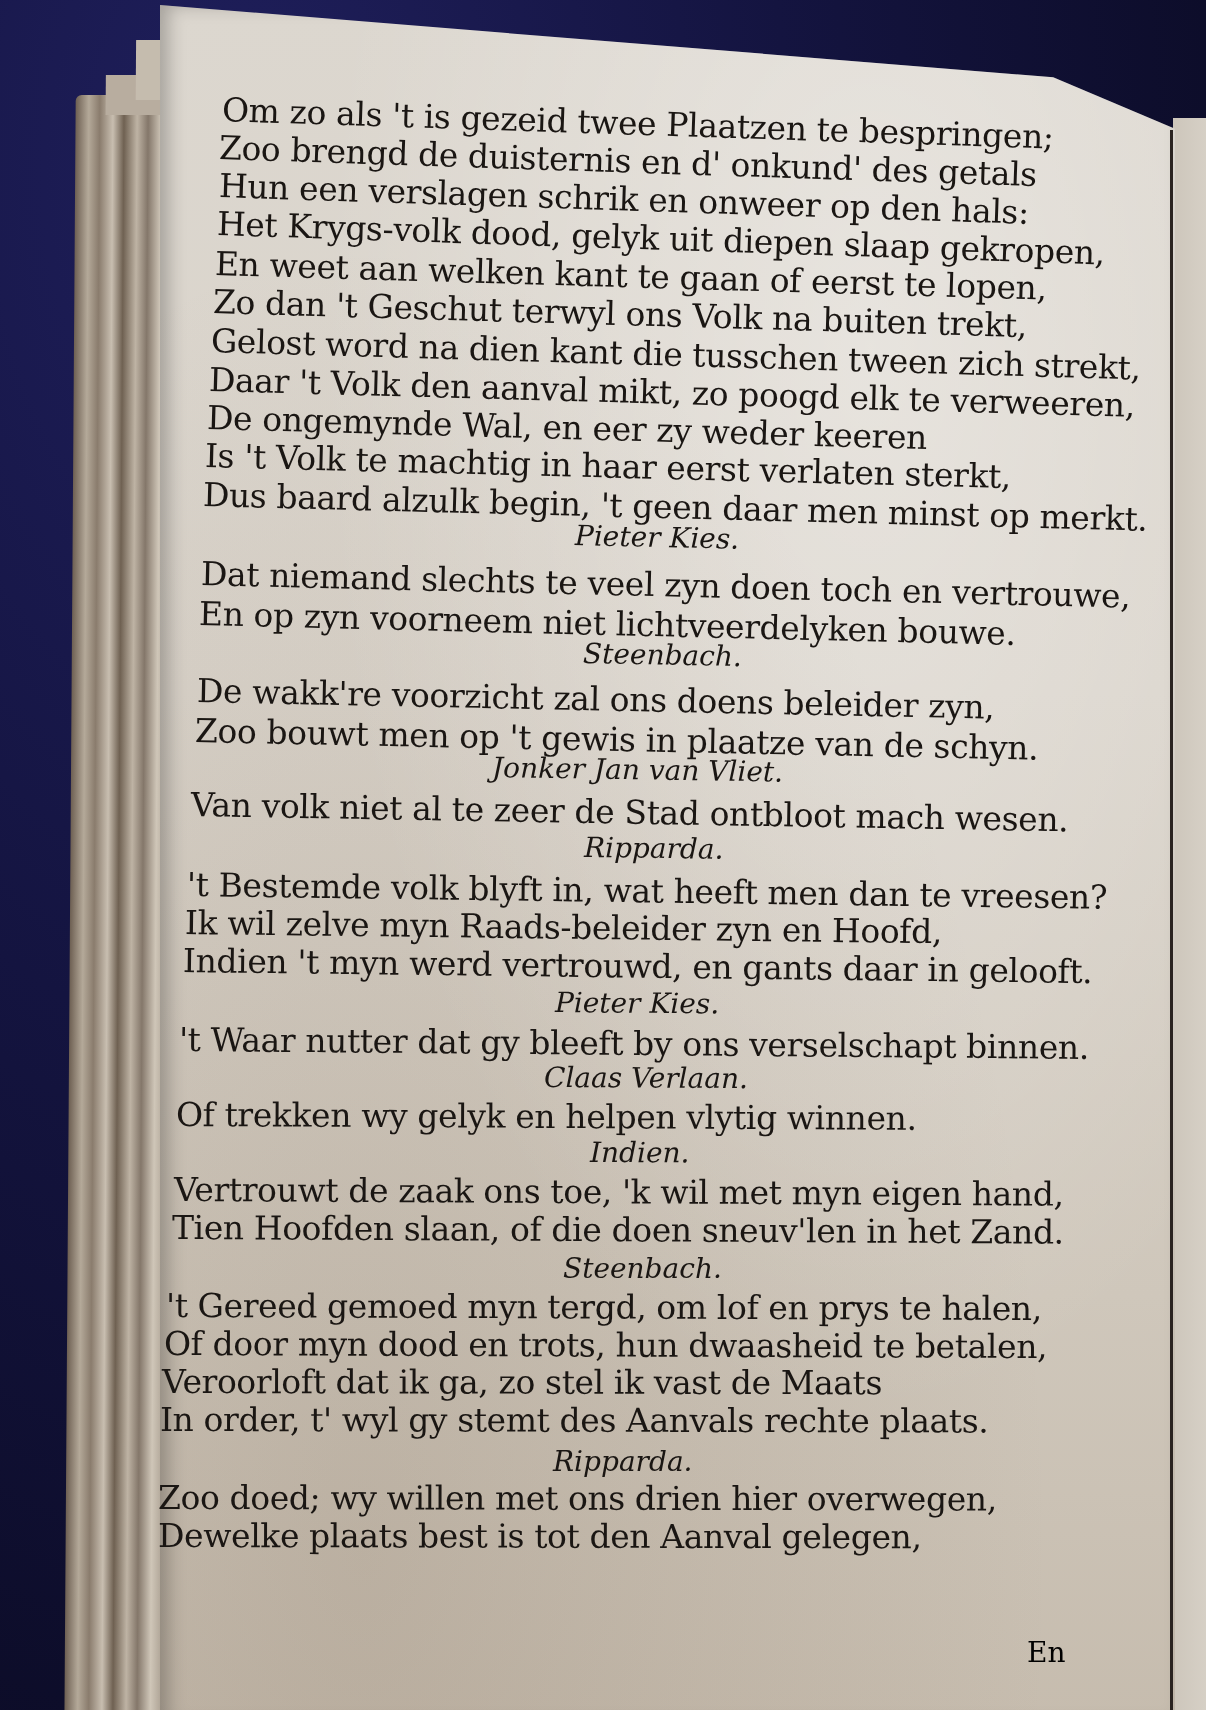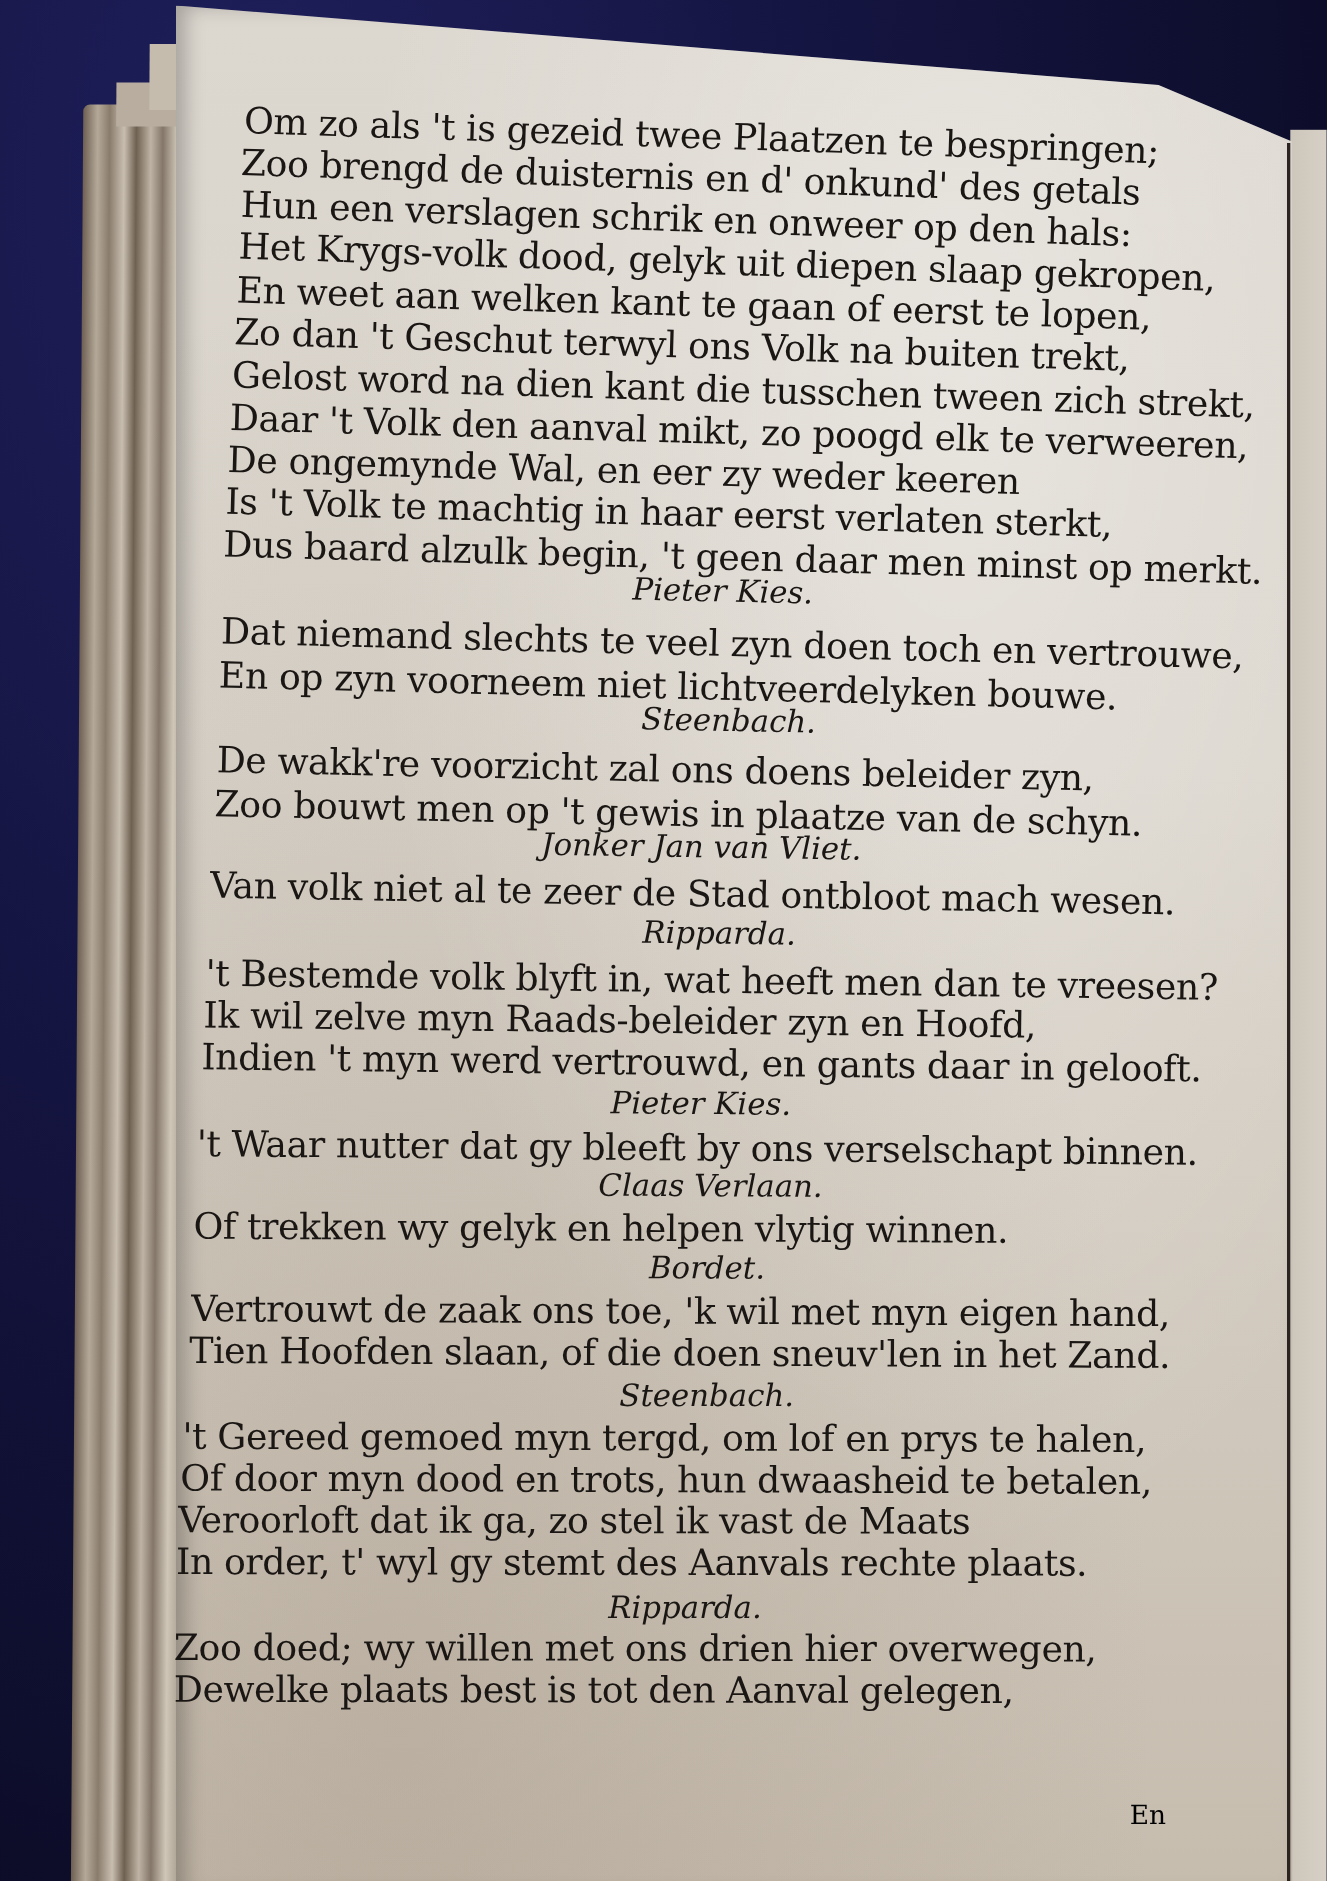--- a/index.html
+++ b/index.html
@@ -94,21 +94,21 @@
     white-space: nowrap;
     font-style: italic;
     font-size: 28px;
     line-height: 32px;
     transform-origin: left center;
   }
   .catchword {
     position: absolute;
     left: 1027px;
     top: 1636px;
-    font-size: 24px;
+    font-size: 28px;
     font-family: "DejaVu Serif", serif;
   }
 </style>
 </head>
 <body>
 
 <div class="backdrop"></div>
 <div class="leaf-stack"></div>
 <div class="next-page"></div>
 <div class="page"></div>
@@ -135,21 +135,21 @@
     <div class="speaker" style="left: 492px; top: 752px; transform: rotate(0.9deg);">Jonker Jan van Vliet.</div>
     <div class="line" style="left: 191px; top: 787px; transform: rotate(1deg);">Van volk niet al te zeer de Stad ontbloot mach wesen.</div>
     <div class="speaker" style="left: 584px; top: 832px; transform: rotate(0.7deg);">Ripparda.</div>
     <div class="line" style="left: 187px; top: 867px; transform: rotate(0.8deg);">'t Bestemde volk blyft in, wat heeft men dan te vreesen?</div>
     <div class="line" style="left: 185px; top: 905px; transform: rotate(0.7deg);">Ik wil zelve myn Raads-beleider zyn en Hoofd,</div>
     <div class="line" style="left: 183px; top: 943px; transform: rotate(0.7deg);">Indien 't myn werd vertrouwd, en gants daar in gelooft.</div>
     <div class="speaker" style="left: 555px; top: 987px; transform: rotate(0.5deg);">Pieter Kies.</div>
     <div class="line" style="left: 179px; top: 1022px; transform: rotate(0.5deg);">'t Waar nutter dat gy bleeft by ons verselschapt binnen.</div>
     <div class="speaker" style="left: 544px; top: 1062px; transform: rotate(0.3deg);">Claas Verlaan.</div>
     <div class="line" style="left: 176px; top: 1097px; transform: rotate(0.3deg);">Of trekken wy gelyk en helpen vlytig winnen.</div>
-    <div class="speaker" style="left: 590px; top: 1137px; transform: rotate(0.2deg);">Bordet.</div>
+    <div class="speaker" style="left: 590px; top: 1137px; transform: rotate(0.2deg);">Indien.</div>
     <div class="line" style="left: 174px; top: 1172px; transform: rotate(0.3deg);">Vertrouwt de zaak ons toe, 'k wil met myn eigen hand,</div>
     <div class="line" style="left: 172px; top: 1210px; transform: rotate(0.3deg);">Tien Hoofden slaan, of die doen sneuv'len in het Zand.</div>
     <div class="speaker" style="left: 563px; top: 1253px; transform: rotate(0deg);">Steenbach.</div>
     <div class="line" style="left: 166px; top: 1288px; transform: rotate(0.2deg);">'t Gereed gemoed myn tergd, om lof en prys te halen,</div>
     <div class="line" style="left: 164px; top: 1326px; transform: rotate(0.2deg);">Of door myn dood en trots, hun dwaasheid te betalen,</div>
     <div class="line" style="left: 162px; top: 1364px; transform: rotate(0.1deg);">Veroorloft dat ik ga, zo stel ik vast de Maats</div>
     <div class="line" style="left: 160px; top: 1402px; transform: rotate(0.1deg);">In order, t' wyl gy stemt des Aanvals rechte plaats.</div>
     <div class="speaker" style="left: 553px; top: 1446px; transform: rotate(0deg);">Ripparda.</div>
     <div class="line" style="left: 158px; top: 1480px; transform: rotate(0.1deg);">Zoo doed; wy willen met ons drien hier overwegen,</div>
     <div class="line" style="left: 158px; top: 1518px; transform: rotate(0.1deg);">Dewelke plaats best is tot den Aanval gelegen,</div>

